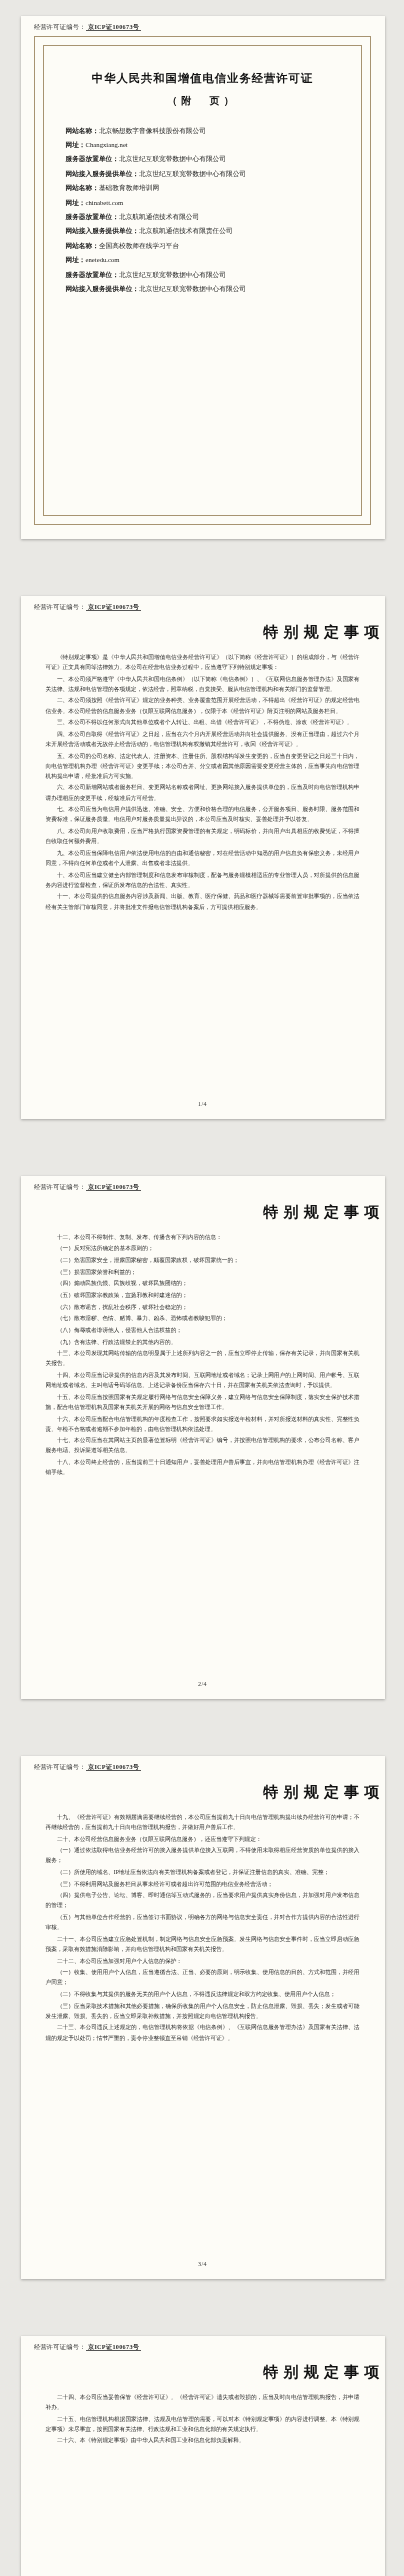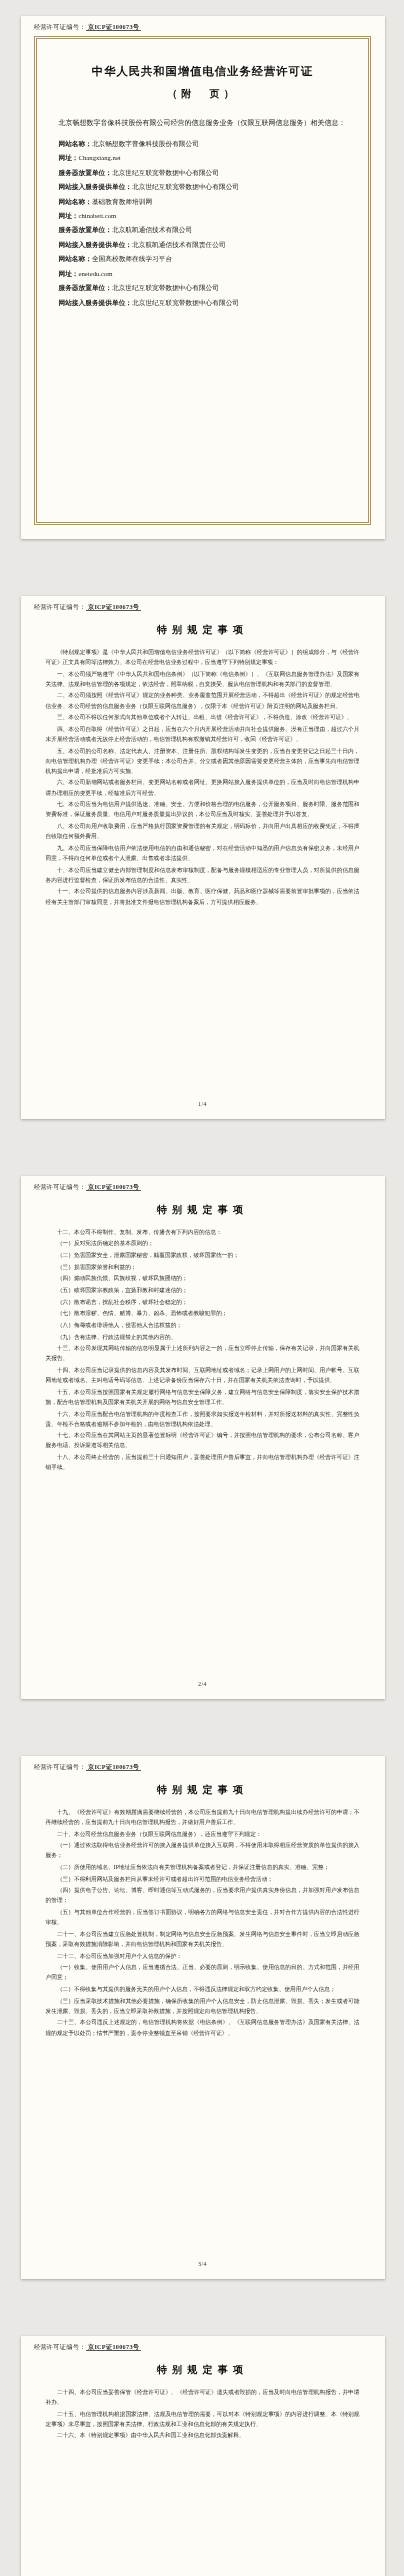--- a/index.html
+++ b/index.html
@@ -38,21 +38,21 @@
   .page-header .hn {
     font-weight: bold;
     border-bottom: 0.5px solid #555;
     padding: 0 2.1px 0.5px;
   }
   
   .cert .frame {
     position: absolute;
     top: 20.6px; left: 13.4px; right: 13.4px; bottom: 13.4px;
     border: 0.5px solid #a79371;
-    padding: 1px;
+    padding: 8px;
     box-sizing: border-box;
     background:
       linear-gradient(#fdfcf7, #fdfcf7);
   }
   .cert .frame-inner {
     border: 1px solid #a79371;
     height: 100%;
     box-sizing: border-box;
     padding: 19.6px 21.6px 0;
   }
@@ -82,22 +82,22 @@
   .field-row {
     line-height: 2.15;
     white-space: nowrap;
     overflow: hidden;
   }
   .field-row .flabel { font-weight: bold; color: #1c1c1c; }
   .field-row .fvalue { color: #222; }
   
   .tp-title {
     margin: 27px 0 10.3px;
-    text-align: center;
-    font-size: 10px;
+    text-align: right;
+    font-size: 15px;
     font-weight: bold;
     letter-spacing: 5.2px;
     color: #111;
   }
   .tp-body {
     margin: 0 25px;
     font-size: 5.7px;
     line-height: 1.78;
     text-align: justify;
     color: #262626;
@@ -123,21 +123,20 @@
 <div class="stack">
 
   <section class="page cert">
     <div class="page-header">
       <span class="hl">经营许可证编号：</span><span class="hn">京ICP证100673号</span>
     </div>
     <div class="frame">
       <div class="frame-inner">
         <h1 class="cert-title">中华人民共和国增值电信业务经营许可证</h1>
         <div class="cert-subtitle">（附　页）</div>
-        <p class="cert-intro">北京畅想数字音像科技股份有限公司经营的信息服务业务（仅限互联网信息服务）相关信息：</p>
         <div class="fields">
             <div class="field-row">
     <span class="flabel">网站名称：</span><span class="fvalue">北京畅想数字音像科技股份有限公司</span>
   </div>
             <div class="field-row">
     <span class="flabel">网址：</span><span class="fvalue">Changxiang.net</span>
   </div>
             <div class="field-row">
     <span class="flabel">服务器放置单位：</span><span class="fvalue">北京世纪互联宽带数据中心有限公司</span>
   </div>

